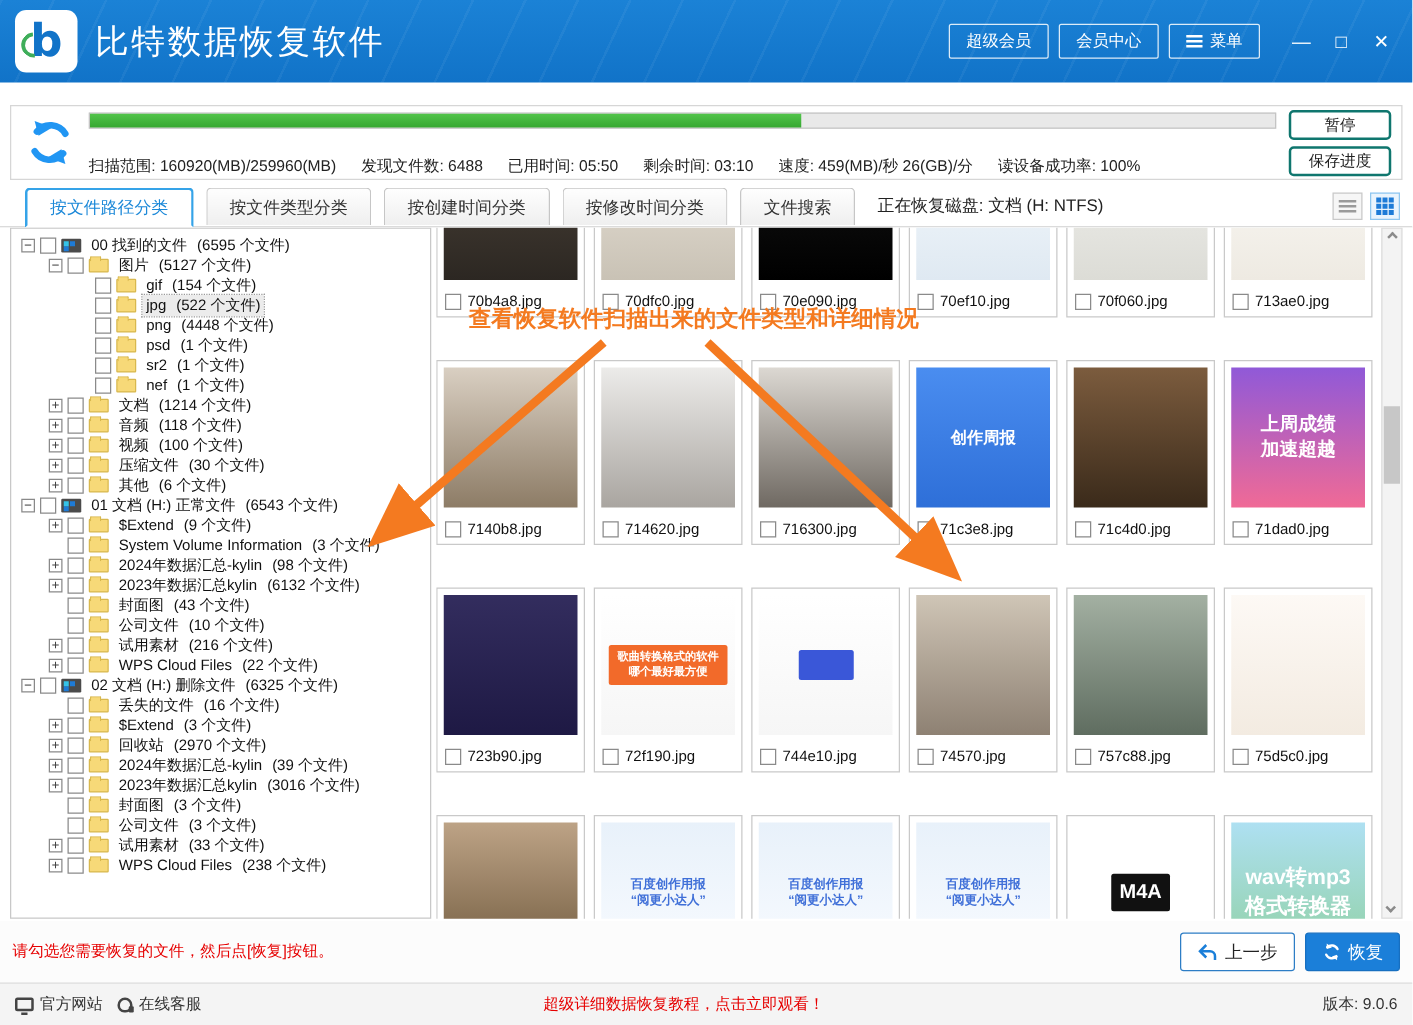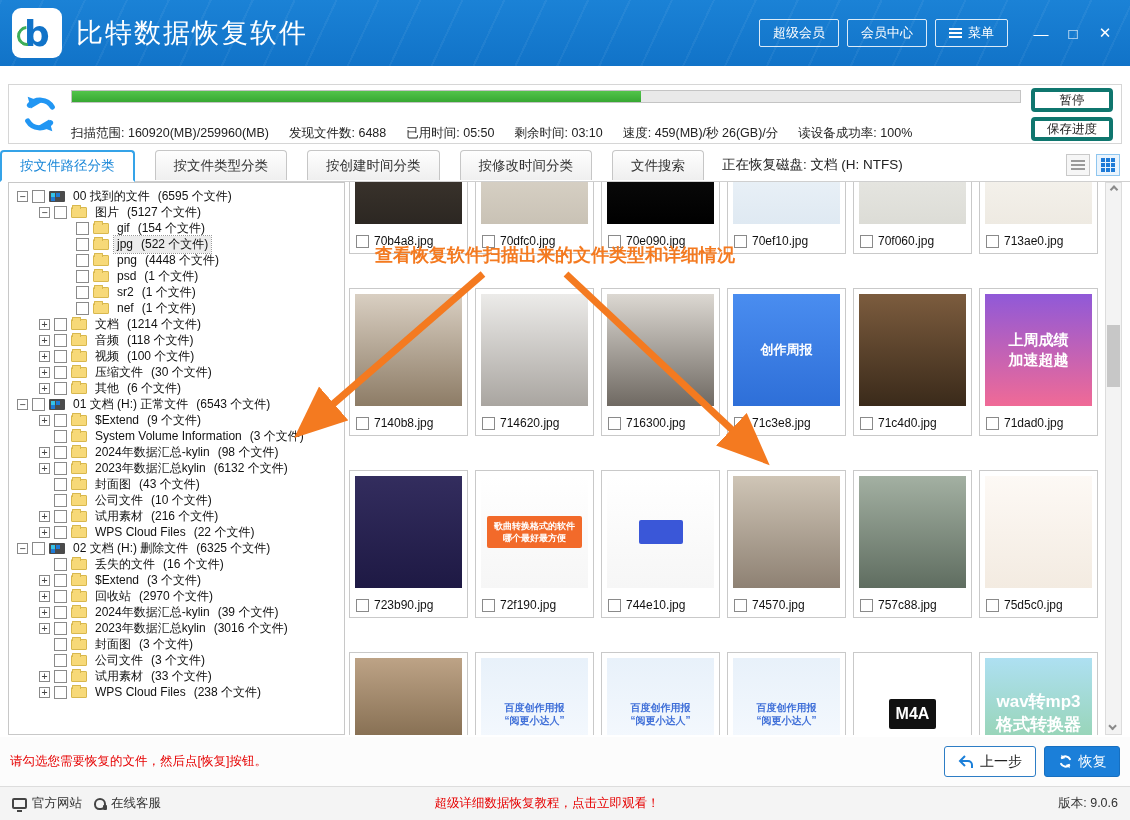--- a/index.html
+++ b/index.html
@@ -27,26 +27,26 @@
 
   
   .scanpanel { position:absolute; left:8px; top:84px; width:1114px; height:60px; border:1px solid #d6d6d6; background:#fff; }
   .scan-icon { position:absolute; left:10px; top:8px; width:42px; height:42px; }
   .ptrack { position:absolute; left:62px; top:5px; right:100px; height:13px; background:#e9e9e9; border:1px solid #c4c4c4; }
   .pfill { height:100%; background:linear-gradient(180deg,#52c44a,#37a832); }
   .scan-red { position:absolute; left:62px; top:21px; color:#e60000; font-size:13px; }
   .scan-stats { position:absolute; left:62px; top:40px; color:#222; font-size:12.5px; white-space:nowrap; }
   .scan-stats span { margin-right:20px; }
   .scan-btns { position:absolute; right:8px; top:3px; display:flex; flex-direction:column; gap:5px; }
-  .sbtn { width:82px; height:24px; border:4px solid #0f766e; border-radius:4px; background:#fff; color:#222;
+  .sbtn { width:82px; height:24px; border:2px solid #0f766e; border-radius:4px; background:#fff; color:#222;
     font-size:12.5px; display:flex; align-items:center; justify-content:center; cursor:pointer; }
 
   
   .tabsrow { position:absolute; left:0; top:148px; width:1130px; height:34px; border-bottom:1px solid #cfcfcf; display:flex; align-items:flex-end; }
-  .tabs { display:flex; gap:20px; padding-left:0; }
+  .tabs { display:flex; gap:10px; padding-left:20px; }
   .tab { height:30px; padding:0 18px; display:flex; align-items:center; font-size:13.5px; color:#333; cursor:pointer;
     background:linear-gradient(180deg,#fefefe,#efefef); border:1px solid #c6c6c6; border-bottom:none; border-radius:4px 4px 0 0; }
   .tab.active { background:#fff; border:2px solid #35a3e8; border-bottom:2px solid #fff; color:#1b88d8; margin-bottom:-1px; height:32px; }
   .disk-status { font-size:13.5px; color:#222; margin-left:18px; padding-bottom:7px; }
   .viewtoggles { margin-left:auto; display:flex; gap:6px; padding:0 10px 5px 0; }
   .vt { width:24px; height:22px; border:1px solid #c9c9c9; background:#f6f6f6; display:flex; align-items:center; justify-content:center; cursor:pointer; }
   .vt-list i { display:block; width:14px; }
   .vt-list i b { display:block; height:2px; background:#9a9a9a; margin:2px 0; }
   .vt.active { background:#eaf4fd; border-color:#8fc6ef; }
   .gridglyph { display:grid; grid-template-columns:repeat(3,4px); grid-gap:1px; }
@@ -583,21 +583,21 @@
       <div class="grow">
         <div class="gcell">
           <div class="gthumb" style="background: linear-gradient(rgb(51, 45, 94), rgb(30, 25, 68));"></div>
           <div class="glabel">
             <span class="cbx"></span>
             <span>723b90.jpg</span>
           </div>
         </div>
         <div class="gcell">
           <div class="gthumb" style="background: linear-gradient(rgb(255, 255, 255), rgb(246, 246, 246));">
-            <span class="gcap gband" style="color: rgb(255, 255, 255); font-size: 9px; background: rgb(242, 106, 42);">歌曲转换格式的软件
+            <span class="gcap gband" style="color: rgb(255, 255, 255); font-size: 9px; background: rgb(242, 106, 42); font-family: Liberation Mono, monospace;">歌曲转换格式的软件
 哪个最好最方便</span>
           </div>
           <div class="glabel">
             <span class="cbx"></span>
             <span>72f190.jpg</span>
           </div>
         </div>
         <div class="gcell">
           <div class="gthumb" style="background: linear-gradient(rgb(255, 255, 255), rgb(246, 246, 246));">
             <span class="gcap gband" style="color: rgb(255, 255, 255); font-size: 6px; background: rgb(58, 87, 216);">　　　　　

